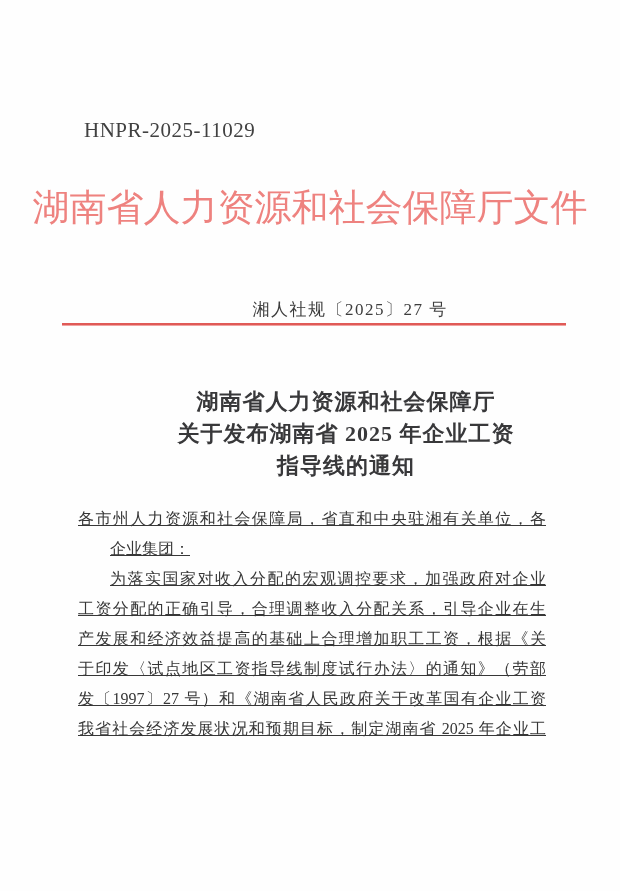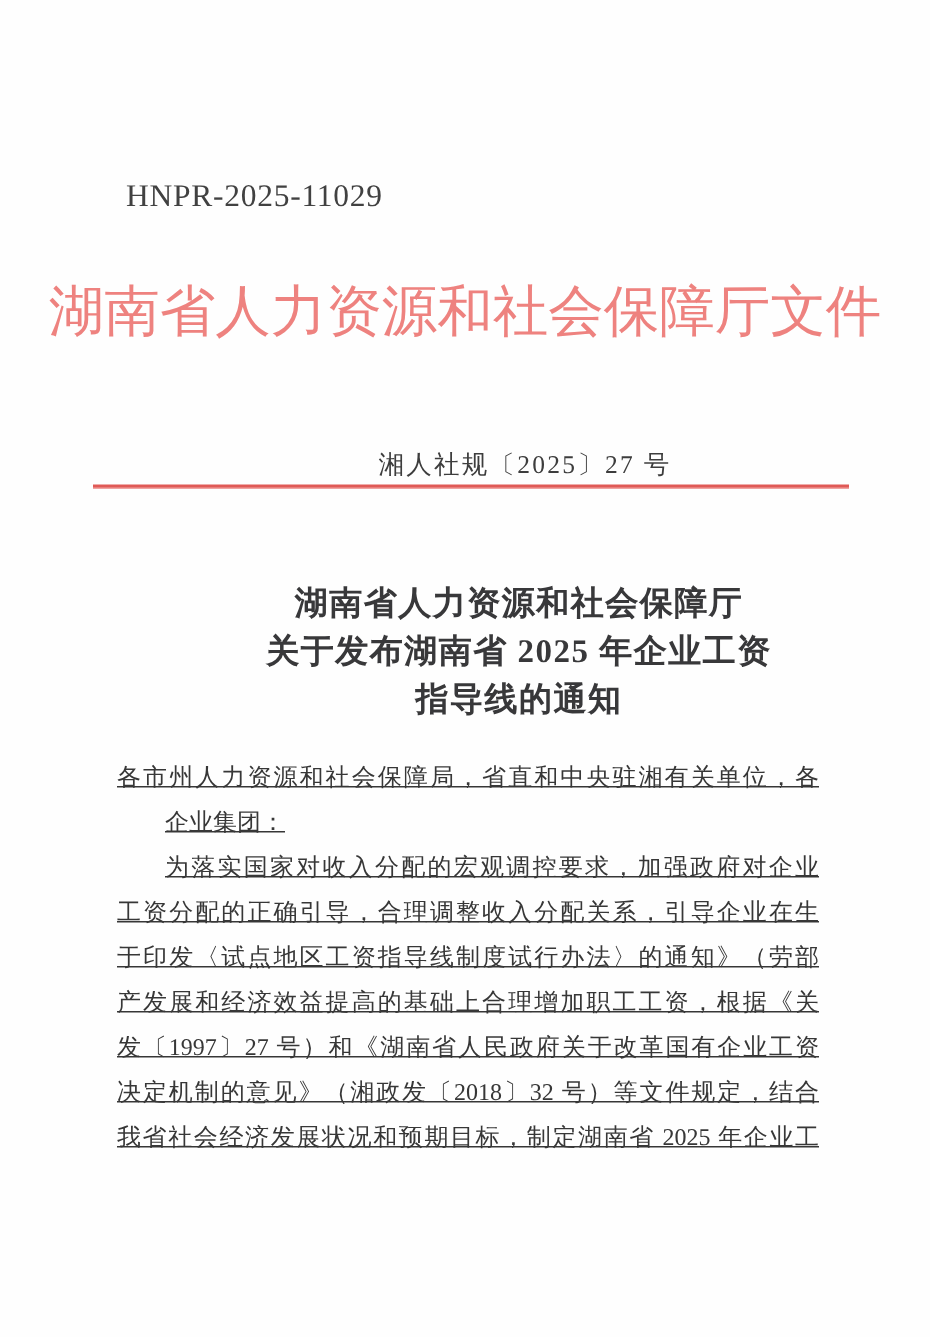--- a/index.html
+++ b/index.html
@@ -111,20 +111,19 @@
     <div>湖南省人力资源和社会保障厅</div>
     <div>关于发布湖南省 2025 年企业工资</div>
     <div>指导线的通知</div>
   </div>
 
   <div class="body-text">
     <div class="line">各市州人力资源和社会保障局，省直和中央驻湘有关单位，各</div>
     <div class="line short">企业集团：</div>
     <div class="line indent">为落实国家对收入分配的宏观调控要求，加强政府对企业</div>
     <div class="line">工资分配的正确引导，合理调整收入分配关系，引导企业在生</div>
+    <div class="line">产发展和经济效益提高的基础上合理增加职工工资，根据《关</div>
     <div class="line">于印发〈试点地区工资指导线制度试行办法〉的通知》（劳部</div>
-    <div class="line">产发展和经济效益提高的基础上合理增加职工工资，根据《关</div>
     <div class="line">发〔1997〕27 号）和《湖南省人民政府关于改革国有企业工资</div>
-    <div class="line">决定机制的意见》（湘政发〔2018〕32 号）等文件规定，结合</div>
     <div class="line">我省社会经济发展状况和预期目标，制定湖南省 2025 年企业工</div>
   </div>
 
 </div>
 
 </body></html>

